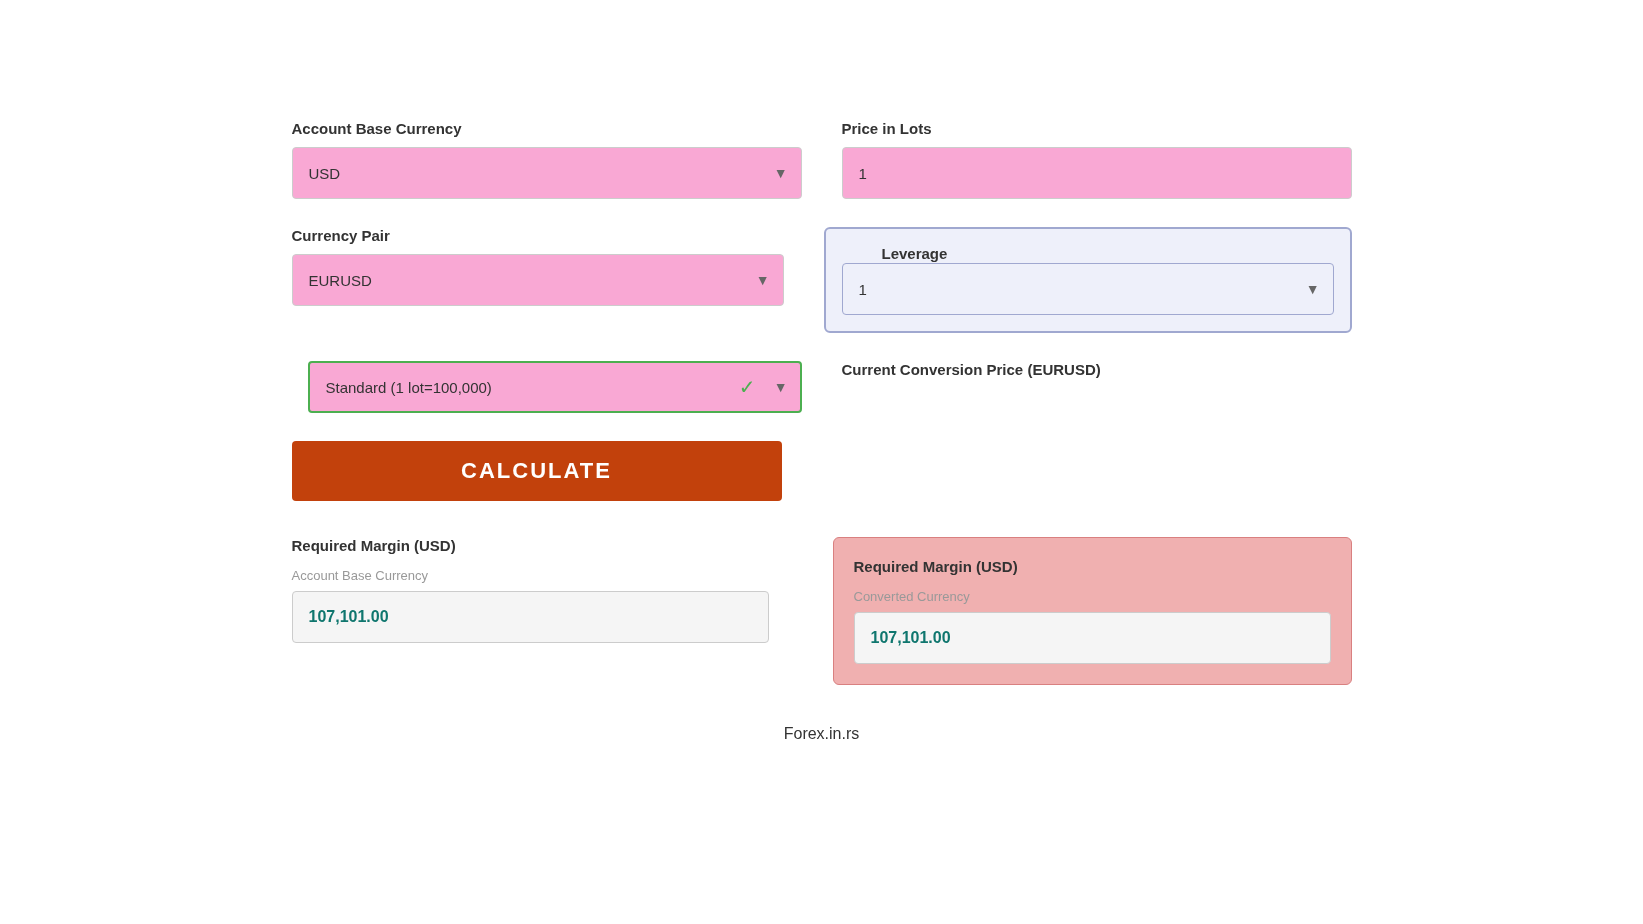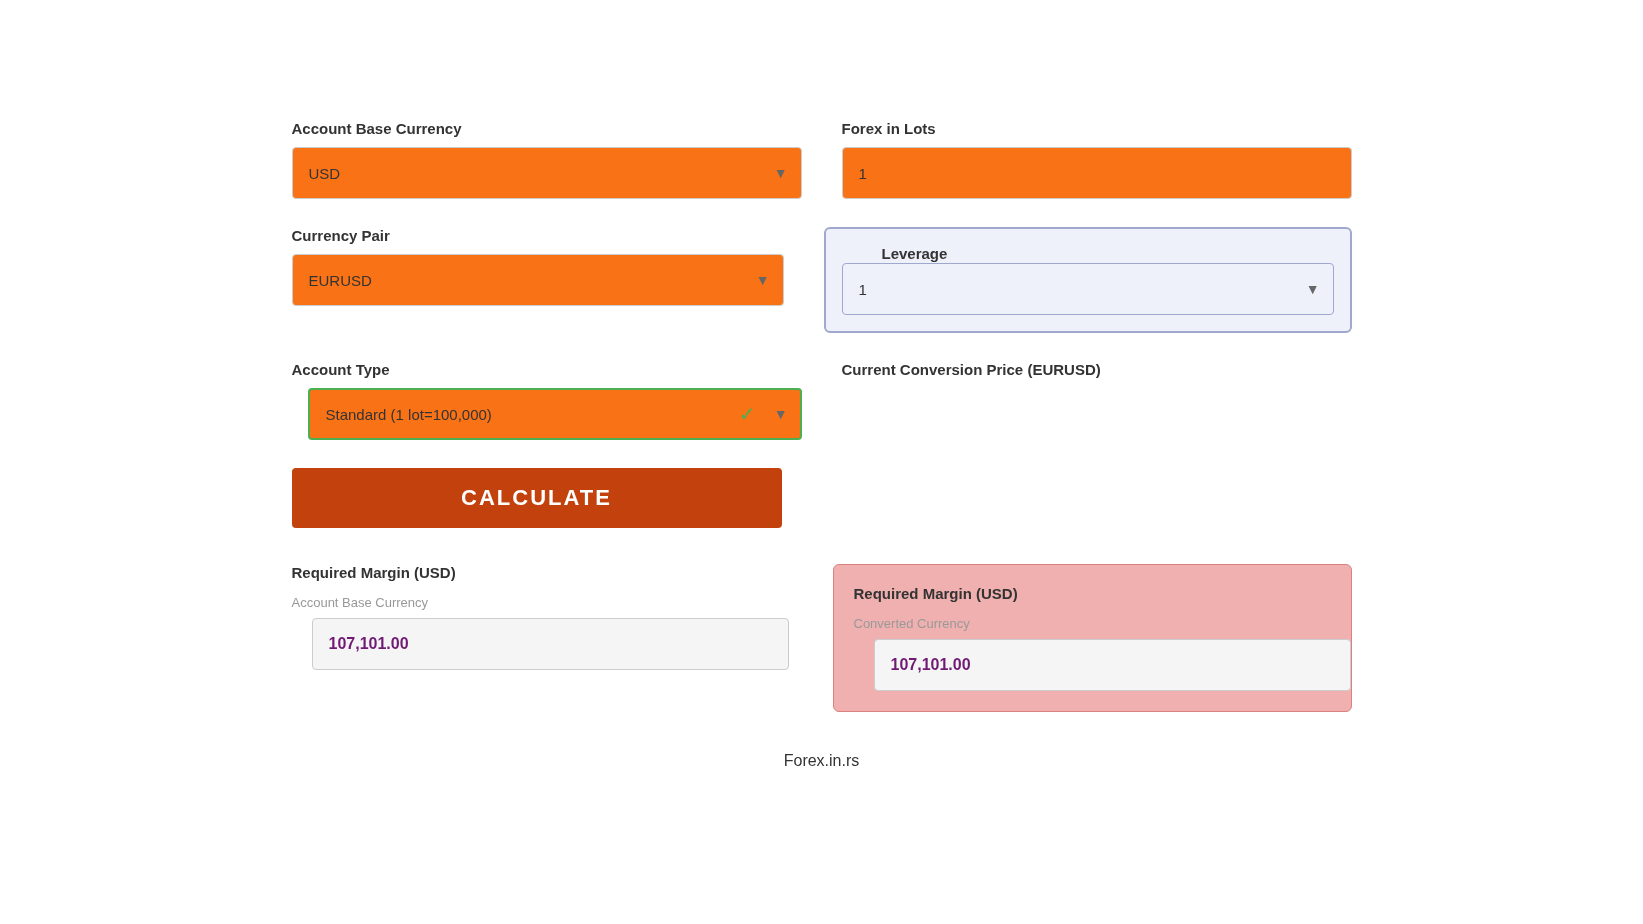--- a/index.html
+++ b/index.html
@@ -48,21 +48,21 @@
       margin-top: 4px;
     }
 
     select, input[type="text"], input[type="number"] {
       width: 100%;
       height: 52px;
       padding: 0 16px;
       font-size: 15px;
       border: 1.5px solid #ccc;
       border-radius: 4px;
-      background: #f97316;
+      background: #f9a8d4;
       color: #333;
       appearance: none;
       -webkit-appearance: none;
       outline: none;
     }
 
     .select-wrapper {
       position: relative;
       width: 100%;
     }
@@ -169,23 +169,22 @@
       width: 100%;
       height: 52px;
       background: #f5f5f5;
       border: 1.5px solid #ccc;
       border-radius: 4px;
       display: flex;
       align-items: center;
       padding: 0 16px;
       font-size: 16px;
       font-weight: 700;
-      color: #701a75;
+      color: #0f766e;
       margin-top: 8px;
-      margin-left: 20px;
     }
 
     .result-right .result-value-box {
       background: #f5f5f5;
       border-color: #ccc;
     }
 
     .footer-text {
       text-align: center;
       font-size: 16px;
@@ -206,21 +205,21 @@
           <option value="USD">USD</option>
           <option value="EUR">EUR</option>
           <option value="GBP">GBP</option>
           <option value="JPY">JPY</option>
           <option value="CHF">CHF</option>
         </select>
         <span class="select-arrow">▼</span>
       </div>
     </div>
     <div class="field-group">
-      <label class="field-label">Forex in Lots</label>
+      <label class="field-label">Price in Lots</label>
       <input type="text" value="1" style="">
     </div>
   </div>
 
   <div class="row">
     <div class="field-group">
       <label class="field-label">Currency Pair</label>
       <div class="select-wrapper">
         <select>
           <option value="EURUSD">EURUSD</option>
@@ -246,21 +245,20 @@
           <option value="200">200</option>
           <option value="500">500</option>
         </select>
         <span class="select-arrow">▼</span>
       </div>
     </div>
   </div>
 
   <div class="row">
     <div class="field-group">
-      <label class="field-label">Account Type</label>
       <div class="account-type-wrapper">
         <select class="account-type-select">
           <option value="Standard (1 lot=100,000)">Standard (1 lot=100,000)</option>
           <option value="Mini (1 lot=10,000)">Mini (1 lot=10,000)</option>
           <option value="Micro (1 lot=1,000)">Micro (1 lot=1,000)</option>
         </select>
         <span class="account-type-check">✓</span>
         <span class="select-arrow">▼</span>
       </div>
     </div>

